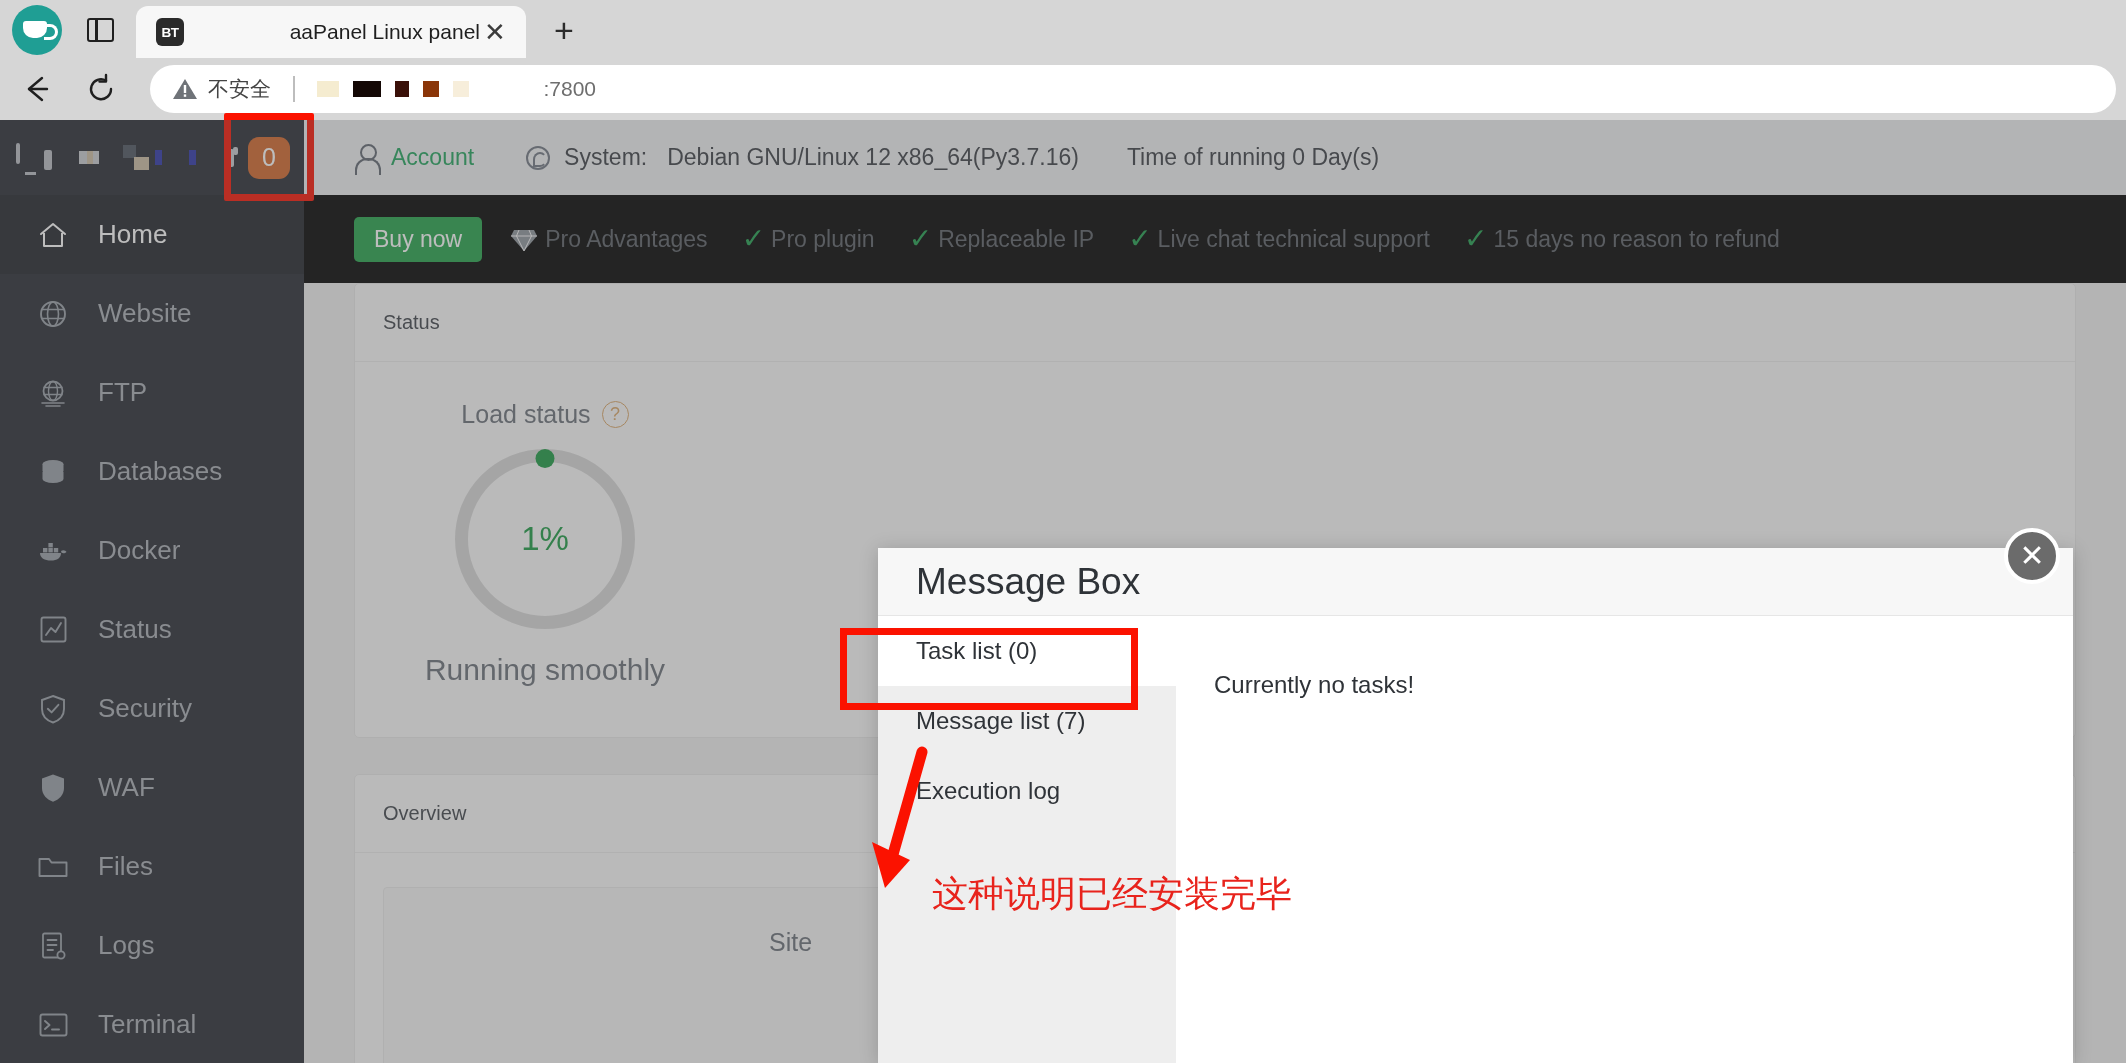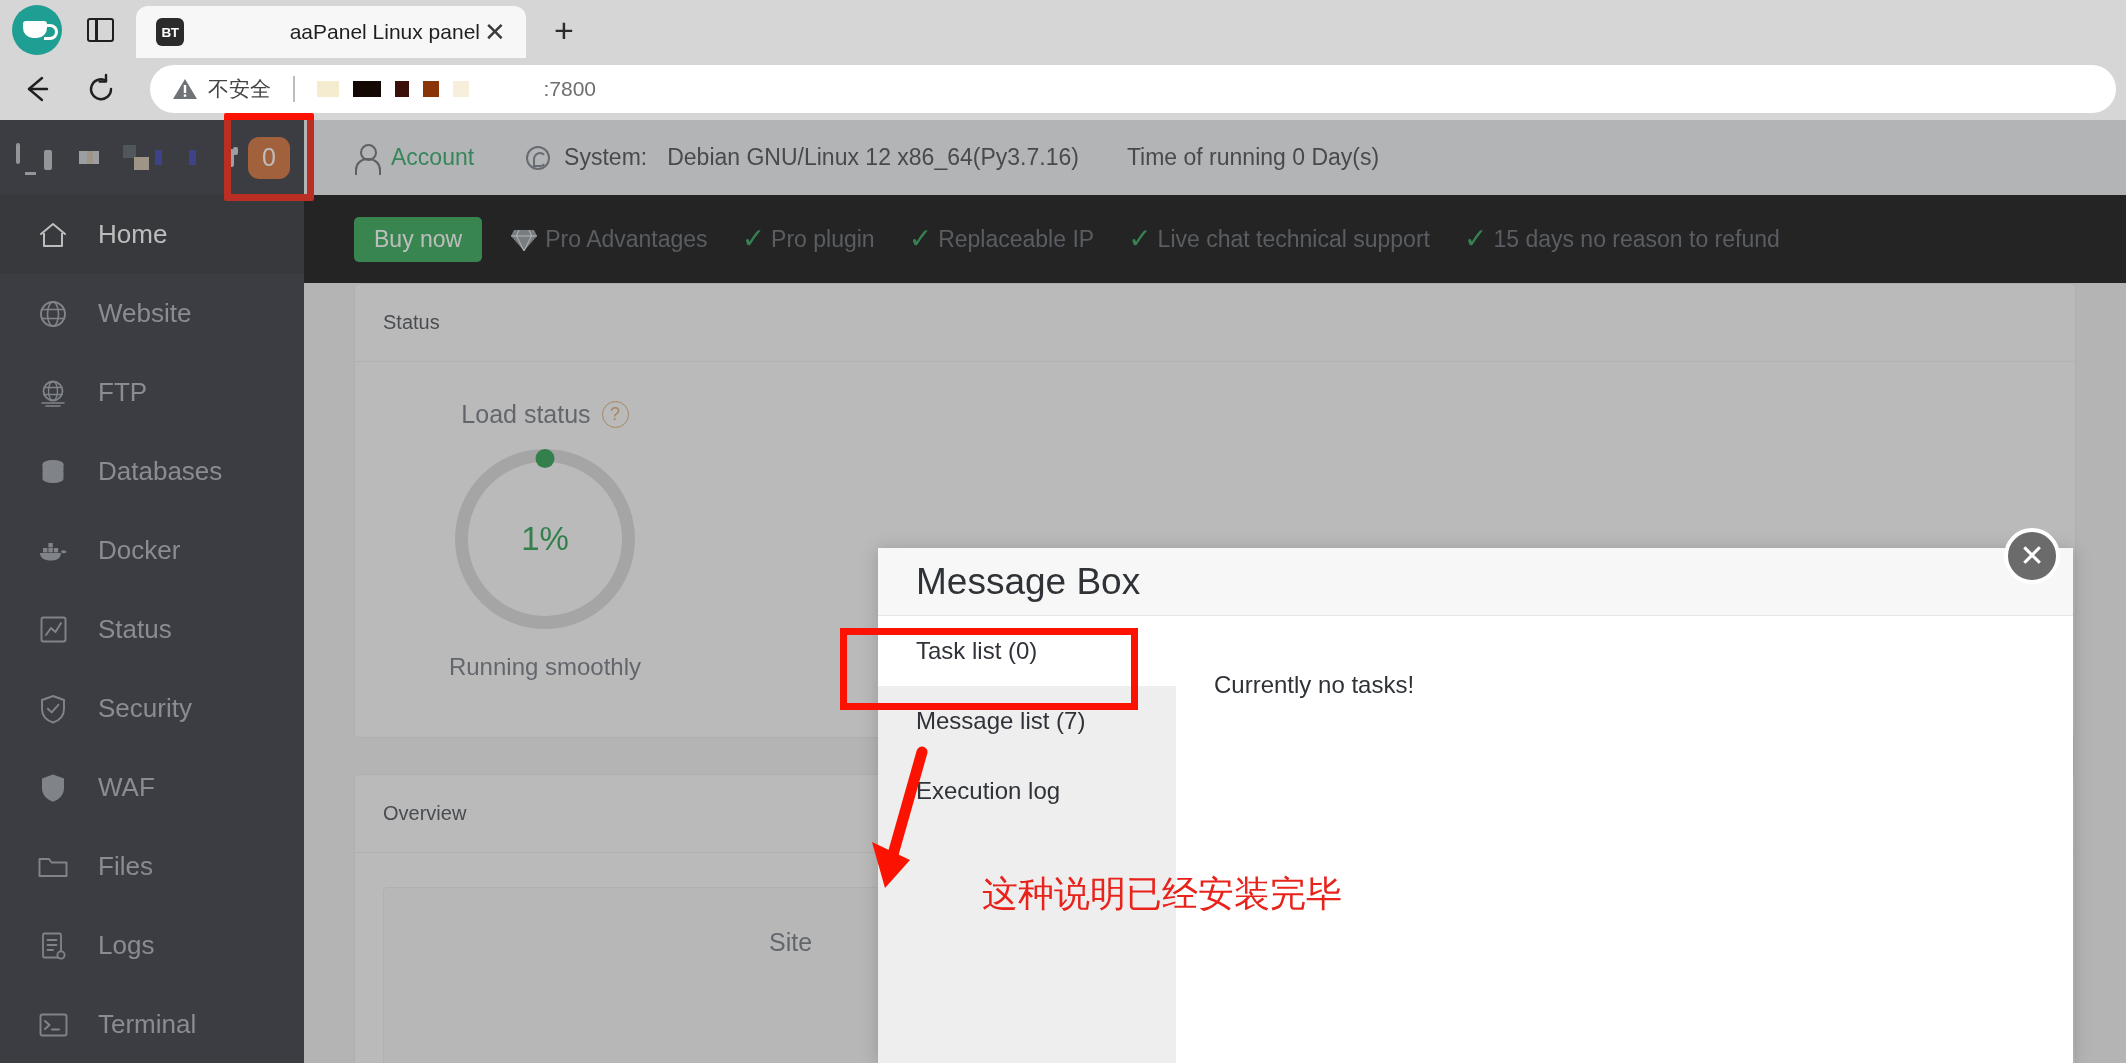--- a/index.html
+++ b/index.html
@@ -265,21 +265,21 @@
     border: 13px solid #d8d8d8; border-radius: 50%;
     position: relative;
     display: flex; align-items: center; justify-content: center;
   }
   .gauge-dot {
     position: absolute; left: 50%; top: -13px;
     transform: translate(-50%, 0);
     width: 19px; height: 19px; border-radius: 50%; background: #1c9a43;
   }
   .gauge-value { font-size: 33px; color: #1c9a43; }
-  .gauge-caption { font-size: 24px; color: #6a7079; margin-top: 24px; }
+  .gauge-caption { font-size: 30px; color: #6a7079; margin-top: 24px; }
 
   .overview-card { height: 300px; }
   .overview-body { display: flex; padding: 34px 28px 0; gap: 34px; }
   .ov-tile {
     flex: 1 1 0; height: 190px;
     background: #f6f6f6; border: 1px solid #eaeaea; border-radius: 4px;
     display: flex; align-items: flex-start; justify-content: center;
     padding-top: 40px; font-size: 25px; color: #6a7079;
   }
 
@@ -330,21 +330,21 @@
     display: flex; align-items: center; justify-content: center;
     z-index: 60; line-height: 1;
   }
 
   
   .annot-layer {
     position: absolute; left: 0; top: 0; right: 0; bottom: 0;
     z-index: 70; pointer-events: none;
   }
   .annot-note {
-    position: absolute; left: 982px; top: 750px;
+    position: absolute; left: 932px; top: 750px;
     font-size: 36px; color: #e8231c;
     font-family: "DejaVu Sans", sans-serif;
     white-space: nowrap;
   }
 </style>
 </head>
 <body>
 
 <div class="browser-chrome">
 

